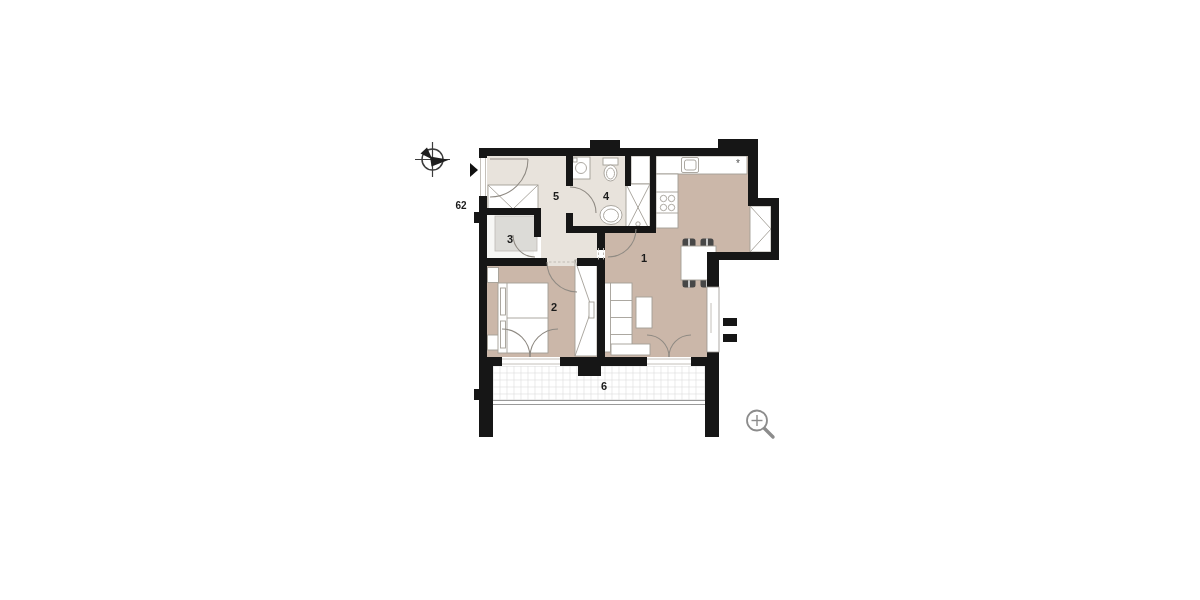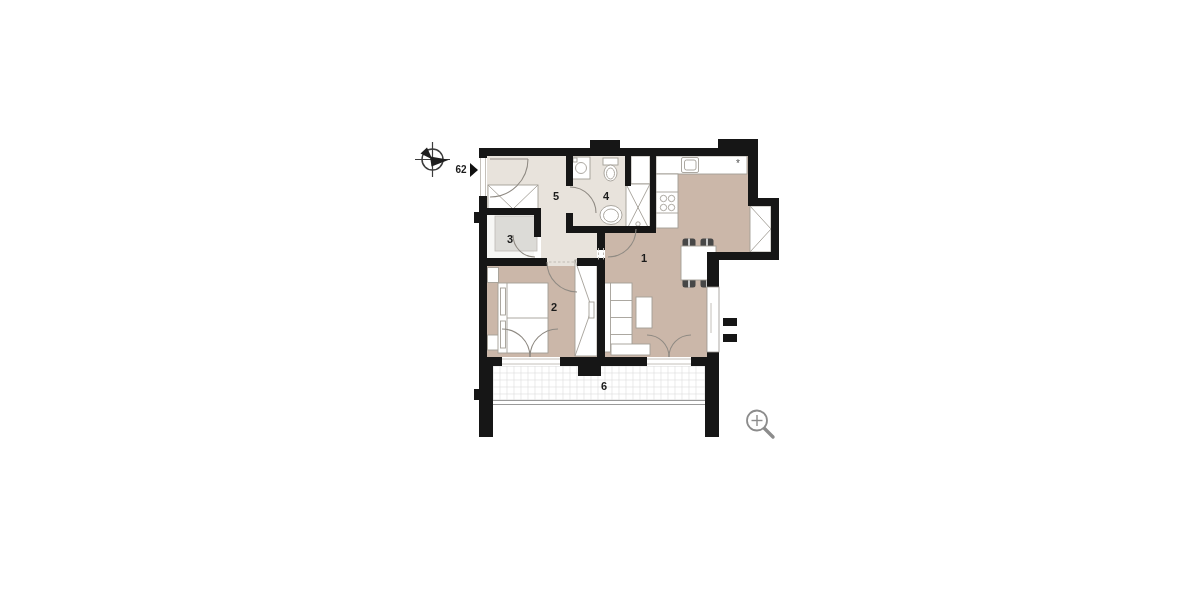--- a/index.html
+++ b/index.html
@@ -1,21 +1,21 @@
 <!DOCTYPE html>
 <html><head>
 <meta charset="utf-8">
 <style>
   html,body{margin:0;padding:0;background:#ffffff;}
   #canvas{position:relative;width:1200px;height:600px;background:#ffffff;overflow:hidden;
           font-family:"Liberation Sans",sans-serif;}
   #plan-svg{position:absolute;left:0;top:0;}
   .lbl{position:absolute;transform:translate(-50%,-50%);font-weight:bold;font-size:11px;
        color:#1b1b1b;line-height:1;white-space:nowrap;}
-  .lbl-unit{font-size:10px;font-weight:600;color:#1b1b1b;}
+  .lbl-unit{font-size:10px;font-weight:600;color:#1b1b1b;margin-top:36px;}
   .lbl-ast{font-size:10px;font-weight:400;color:#555;}
   
   .wall{fill:#161616;stroke:none;}
   .floor-light{fill:#e8e3dc;}
   .floor-warm{fill:#cbb7a9;}
   .floor-storage{fill:#f7f7f5;}
   .inset-storage{fill:#dcdbd7;stroke:#bdbab4;stroke-width:0.8;}
   .furn{fill:#ffffff;stroke:#a39e96;stroke-width:0.9;}
   .furnline{fill:none;stroke:#a39e96;stroke-width:0.9;}
   .arc{fill:none;stroke:#8f8a83;stroke-width:1.05;}

